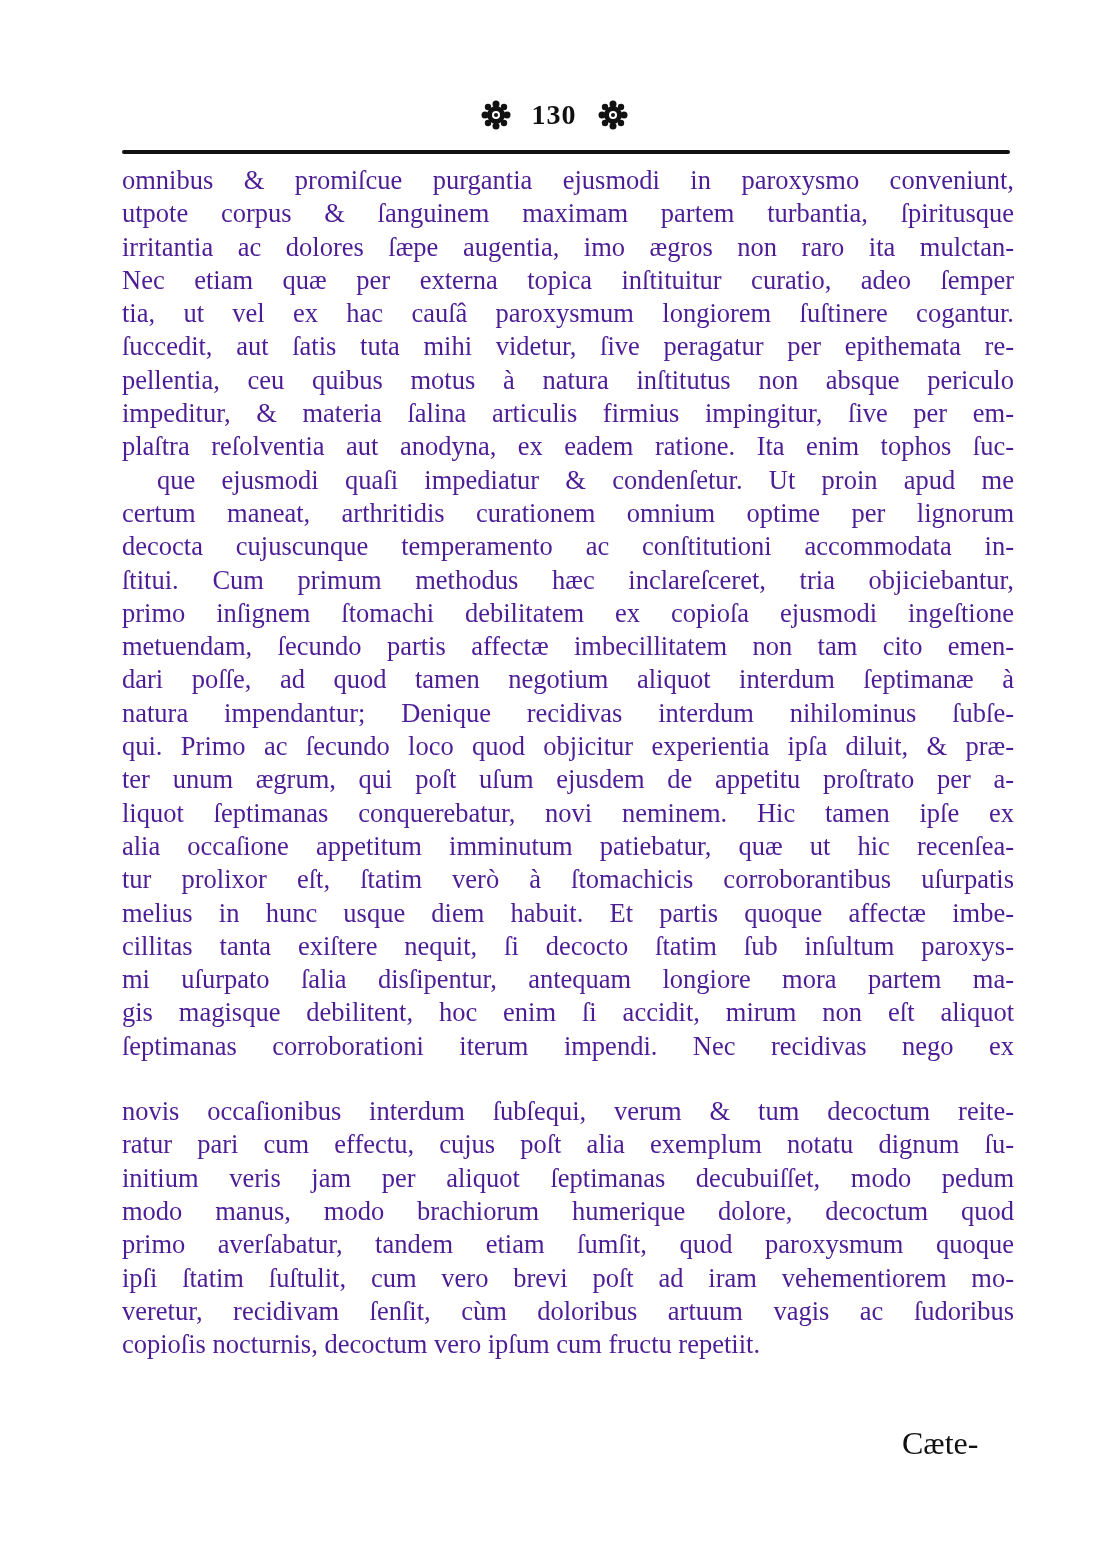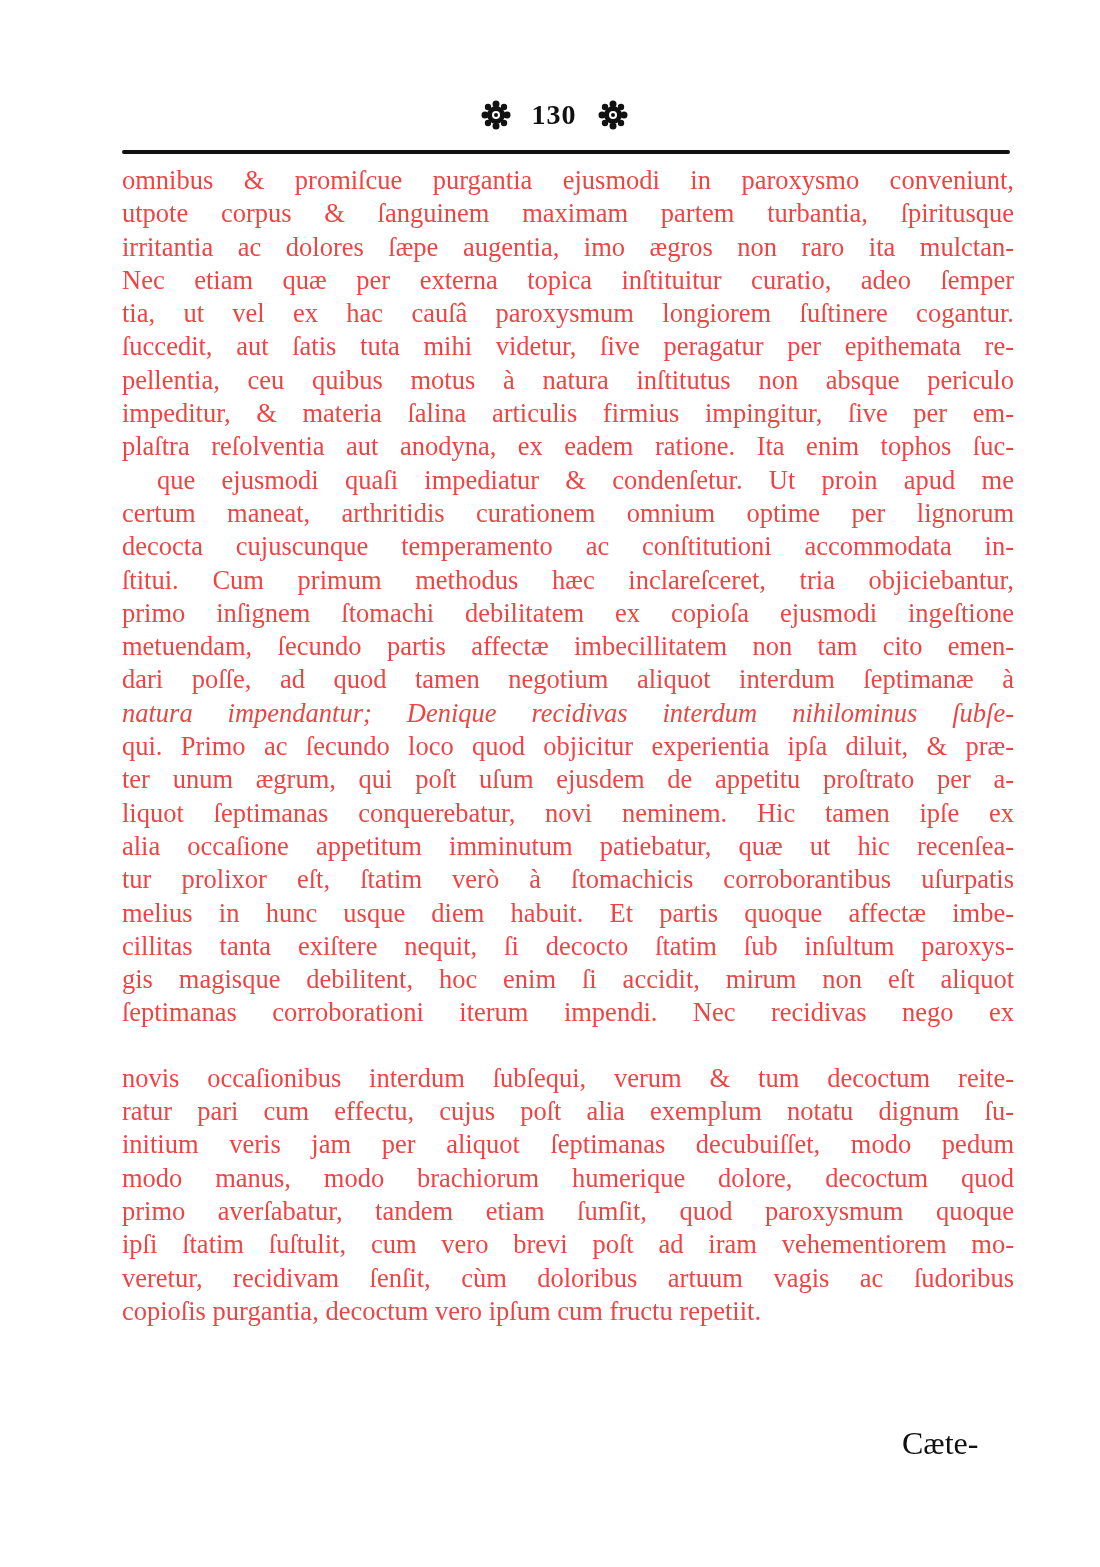--- a/index.html
+++ b/index.html
@@ -2,21 +2,21 @@
 <html><head>
 <meta charset="utf-8">
 <style>
   html, body { margin: 0; padding: 0; background: #ffffff; }
   body { width: 1100px; height: 1567px; position: relative; overflow: hidden; }
   .page { position: absolute; left: 4px; top: 0; width: 1100px; height: 1567px; background: #fff; color: #111; }
   .header { position: absolute; top: 96px; left: 0; width: 1100px; text-align: center; font-family: "Liberation Serif", "DejaVu Serif", serif; font-size: 28px; font-weight: bold; color: #111; }
   .header .orn { display: inline-block; vertical-align: middle; width: 30px; height: 30px; margin: 0 14px; }
   .header .num { display: inline-block; vertical-align: middle; letter-spacing: 1px; }
   .rule { position: absolute; left: 118px; top: 150px; width: 888px; height: 4px; background: #111; border-radius: 2px; }
-  .body-text { position: absolute; left: 118px; top: 164px; width: 892px; font-family: "Liberation Serif", "DejaVu Serif", serif; font-size: 26.5px; line-height: 28.7px; color: #ef4444; }
+  .body-text { position: absolute; left: 118px; top: 164px; width: 892px; font-family: "Liberation Serif", "DejaVu Serif", serif; font-size: 26.5px; line-height: 28.7px; color: #4c1d95; }
   .line { display: block; white-space: nowrap; text-align: justify; text-align-last: justify; height: 28.7px; overflow: visible; }
   .line.last { text-align-last: left; }
   .catchword { position: absolute; left: 898px; top: 1425px; font-family: "Liberation Serif", "DejaVu Serif", serif; font-size: 32px; color: #111; }
 </style>
 </head>
 <body>
 
 <div class="page">
 
   <div class="header">
@@ -65,34 +65,35 @@
     <span class="line" style="height: 33.2973px; line-height: 33.2973px;">pellentia, ceu quibus motus à natura inſtitutus non absque periculo</span>
     <span class="line" style="height: 33.2973px; line-height: 33.2973px;">impeditur, &amp; materia ſalina articulis firmius impingitur, ſive per em-</span>
     <span class="line" style="height: 33.2973px; line-height: 33.2973px;">plaſtra reſolventia aut anodyna, ex eadem ratione. Ita enim tophos ſuc-</span>
     <span class="line" style="height: 33.2973px; line-height: 33.2973px; margin-left: 35px;">que ejusmodi quaſi impediatur &amp; condenſetur. Ut proin apud me</span>
     <span class="line" style="height: 33.2973px; line-height: 33.2973px;">certum maneat, arthritidis curationem omnium optime per lignorum</span>
     <span class="line" style="height: 33.2973px; line-height: 33.2973px;">decocta cujuscunque temperamento ac conſtitutioni accommodata in-</span>
     <span class="line" style="height: 33.2973px; line-height: 33.2973px;">ſtitui. Cum primum methodus hæc inclareſceret, tria objiciebantur,</span>
     <span class="line" style="height: 33.2973px; line-height: 33.2973px;">primo inſignem ſtomachi debilitatem ex copioſa ejusmodi ingeſtione</span>
     <span class="line" style="height: 33.2973px; line-height: 33.2973px;">metuendam, ſecundo partis affectæ imbecillitatem non tam cito emen-</span>
     <span class="line" style="height: 33.2973px; line-height: 33.2973px;">dari poſſe, ad quod tamen negotium aliquot interdum ſeptimanæ à</span>
-    <span class="line" style="height: 33.2973px; line-height: 33.2973px; font-style: italic;">natura impendantur; Denique recidivas interdum nihilominus ſubſe-</span>
+    <span class="line" style="height: 33.2973px; line-height: 33.2973px;">natura impendantur; Denique recidivas interdum nihilominus ſubſe-</span>
     <span class="line" style="height: 33.2973px; line-height: 33.2973px;">qui. Primo ac ſecundo loco quod objicitur experientia ipſa diluit, &amp; præ-</span>
     <span class="line" style="height: 33.2973px; line-height: 33.2973px;">ter unum ægrum, qui poſt uſum ejusdem de appetitu proſtrato per a-</span>
     <span class="line" style="height: 33.2973px; line-height: 33.2973px;">liquot ſeptimanas conquerebatur, novi neminem. Hic tamen ipſe ex</span>
     <span class="line" style="height: 33.2973px; line-height: 33.2973px;">alia occaſione appetitum imminutum patiebatur, quæ ut hic recenſea-</span>
     <span class="line" style="height: 33.2973px; line-height: 33.2973px;">tur prolixor eſt, ſtatim verò à ſtomachicis corroborantibus uſurpatis</span>
     <span class="line" style="height: 33.2973px; line-height: 33.2973px;">melius in hunc usque diem habuit. Et partis quoque affectæ imbe-</span>
     <span class="line" style="height: 33.2973px; line-height: 33.2973px;">cillitas tanta exiſtere nequit, ſi decocto ſtatim ſub inſultum paroxys-</span>
+    <span class="line" style="height: 33.2973px; line-height: 33.2973px;">mi uſurpato ſalia disſipentur, antequam longiore mora partem ma-</span>
     <span class="line" style="height: 33.2973px; line-height: 33.2973px;">gis magisque debilitent, hoc enim ſi accidit, mirum non eſt aliquot</span>
     <span class="line" style="height: 33.2973px; line-height: 33.2973px;">ſeptimanas corroborationi iterum impendi. Nec recidivas nego ex</span>
     <span class="line" style="height: 33.2973px; line-height: 33.2973px; margin-top: 32px;">novis occaſionibus interdum ſubſequi, verum &amp; tum decoctum reite-</span>
     <span class="line" style="height: 33.2973px; line-height: 33.2973px;">ratur pari cum effectu, cujus poſt alia exemplum notatu dignum ſu-</span>
     <span class="line" style="height: 33.2973px; line-height: 33.2973px;">initium veris jam per aliquot ſeptimanas decubuiſſet, modo pedum</span>
     <span class="line" style="height: 33.2973px; line-height: 33.2973px;">modo manus, modo brachiorum humerique dolore, decoctum quod</span>
     <span class="line" style="height: 33.2973px; line-height: 33.2973px;">primo averſabatur, tandem etiam ſumſit, quod paroxysmum quoque</span>
     <span class="line" style="height: 33.2973px; line-height: 33.2973px;">ipſi ſtatim ſuſtulit, cum vero brevi poſt ad iram vehementiorem mo-</span>
     <span class="line" style="height: 33.2973px; line-height: 33.2973px;">veretur, recidivam ſenſit, cùm doloribus artuum vagis ac ſudoribus</span>
-    <span class="line last" style="height: 33.2973px; line-height: 33.2973px;">copioſis purgantia, decoctum vero ipſum cum fructu repetiit.</span>
+    <span class="line last" style="height: 33.2973px; line-height: 33.2973px;">copioſis nocturnis, decoctum vero ipſum cum fructu repetiit.</span>
   </div>
 
   <div class="catchword">Cæte-</div>
 </div>
 
 </body></html>

